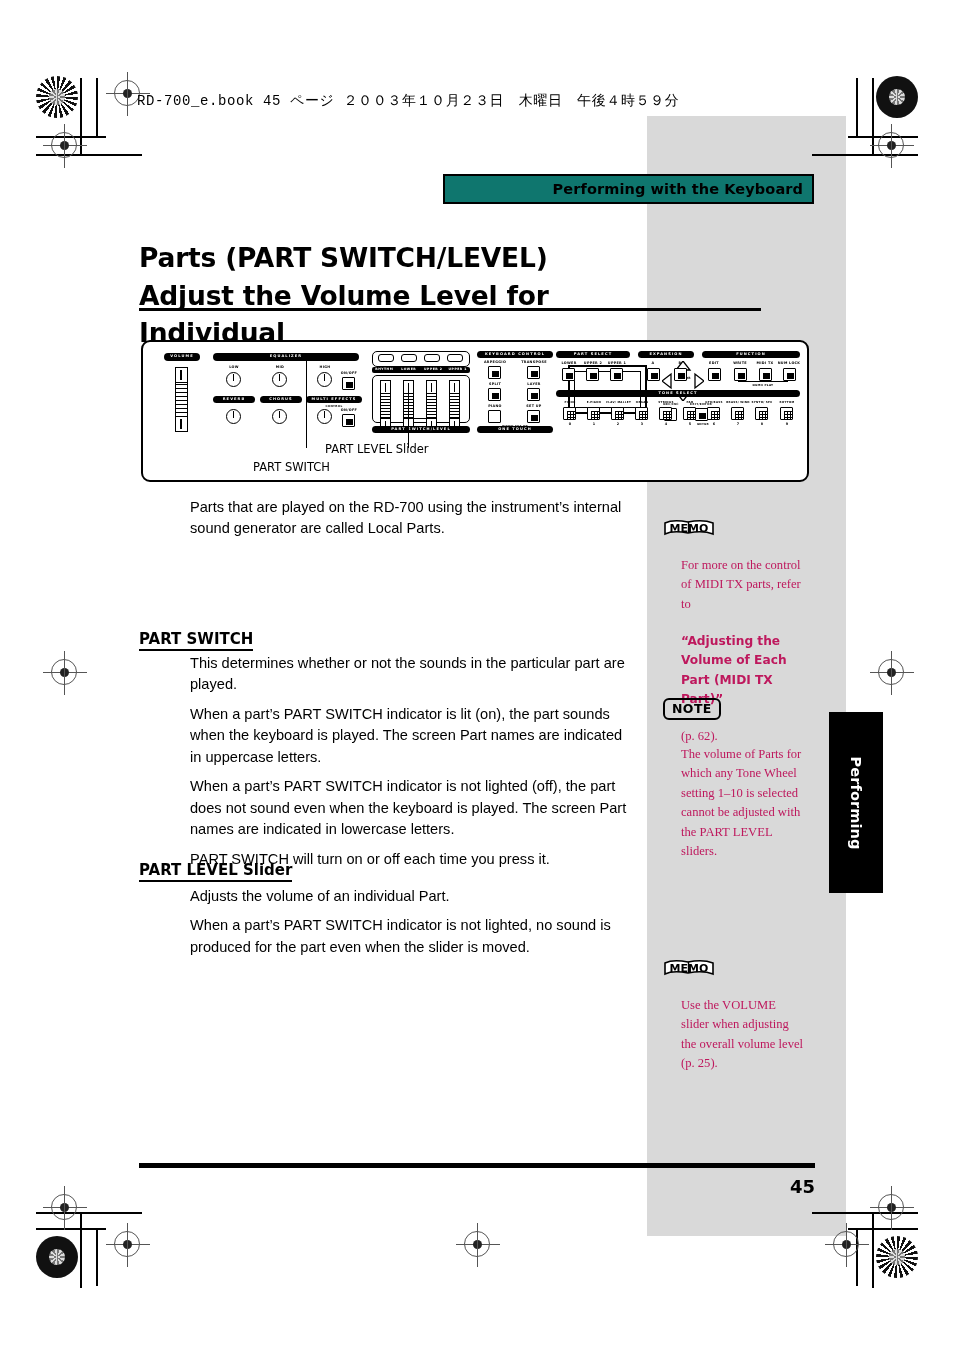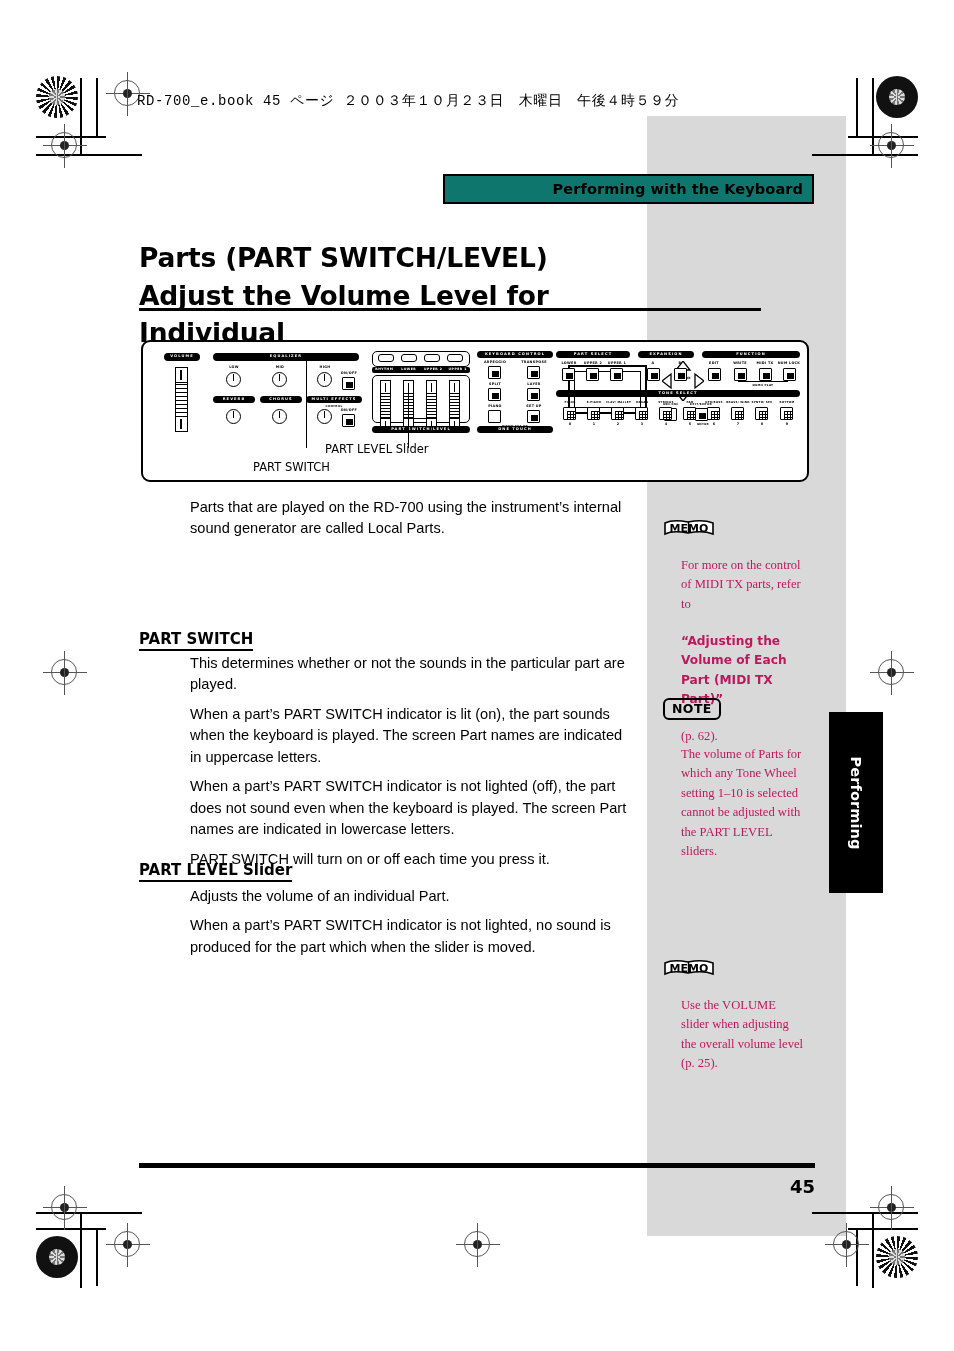--- a/index.html
+++ b/index.html
@@ -669,21 +669,21 @@
   <div class="body-col" style="top:653px;">
     <p>This determines whether or not the sounds in the particular part are played.</p>
     <p>When a part’s PART SWITCH indicator is lit (on), the part sounds when the keyboard is played. The screen Part names are indicated in uppercase letters.</p>
     <p>When a part’s PART SWITCH indicator is not lighted (off), the part does not sound even when the keyboard is played. The screen Part names are indicated in lowercase letters.</p>
     <p>PART SWITCH will turn on or off each time you press it.</p>
   </div>
 
   <div class="sec-head" style="top:861px;">PART LEVEL Slider</div>
   <div class="body-col" style="top:886px;">
     <p>Adjusts the volume of an individual Part.</p>
-    <p>When a part’s PART SWITCH indicator is not lighted, no sound is produced for the part which when the slider is moved.</p>
+    <p>When a part’s PART SWITCH indicator is not lighted, no sound is produced for the part even when the slider is moved.</p>
   </div>
 
   <div class="note-block" style="top:518px;">
     <div class="memo-badge">
       <svg width="52" height="20" viewBox="0 0 52 20">
         <path d="M2 5 Q10 1 25 4 Q40 1 50 5 L50 16 Q40 12 25 15 Q10 12 2 16 Z" fill="#fff" stroke="#000" stroke-width="1.6"></path>
         <line x1="25.5" y1="4" x2="25.5" y2="15" stroke="#000" stroke-width="1.4"></line>
         <text x="26" y="14" text-anchor="middle" font-family="DejaVu Sans, sans-serif" font-weight="bold" font-size="11" fill="#000">MEMO</text>
       </svg>
     </div>

